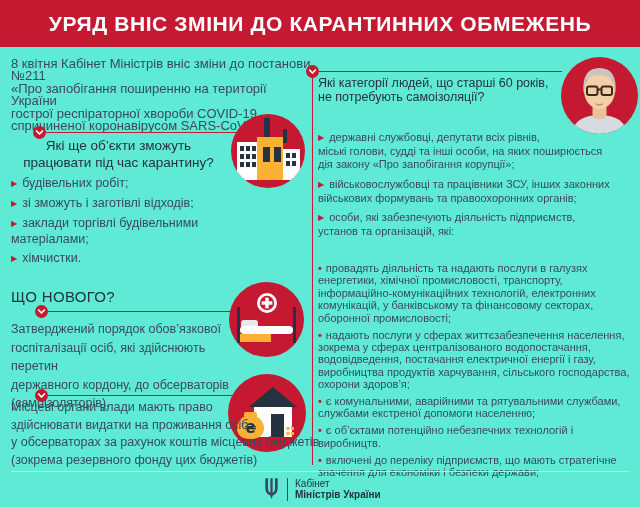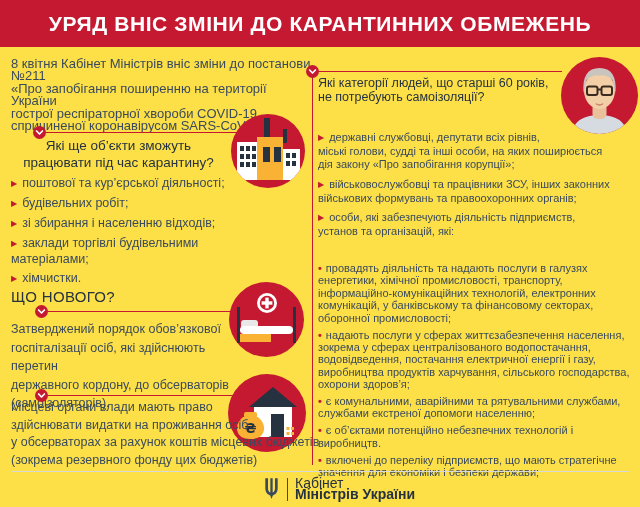--- a/index.html
+++ b/index.html
@@ -1,18 +1,18 @@
 <!DOCTYPE html>
 <html><head>
 <meta charset="utf-8">
 <style>
   * { margin:0; padding:0; box-sizing:border-box; }
   html,body { width:640px; height:507px; }
   body { font-family:"Liberation Sans","DejaVu Sans",sans-serif; background:#fff; }
-  .page { position:relative; width:640px; height:507px; background:#fde047; overflow:hidden; }
+  .page { position:relative; width:640px; height:507px; background:#5eead4; overflow:hidden; }
 
   .header { position:absolute; left:0; top:0; width:640px; height:47px; background:#C51931;
             display:flex; align-items:center; justify-content:center; }
   .header .title { color:#fff; font-size:21px; font-weight:bold; letter-spacing:.6px; white-space:nowrap; }
 
   .txt { color:#3A4A5C; white-space:pre-line; }
   .hd  { color:#26323F; font-weight:normal; white-space:pre-line; }
 
   .abs { position:absolute; }
 
@@ -35,21 +35,21 @@
 
   .h-right { left:318px; top:77px; width:260px; font-size:12.5px; line-height:13.8px; }
   .list-right { left:318px; top:131px; width:320px; font-size:11px; line-height:13px; }
   .list-right .li { margin-bottom:6.5px; }
   .sub-right { left:318px; top:262px; width:320px; font-size:11px; line-height:12.4px; }
   .sub-right .li { margin-bottom:4.5px; }
 
   .footer-line { position:absolute; left:11px; top:471px; width:618px; height:1px; background:#D9D9D9; }
   .footer-logo { position:absolute; left:263px; top:477px; display:flex; align-items:center; }
   .footer-text { border-left:1.5px solid #3A4A5C; margin-left:7px; padding-left:7px;
-                 font-size:14px; line-height:11.5px; color:#26323F; }
+                 font-size:10px; line-height:11.5px; color:#26323F; }
   .footer-text .l2 { font-weight:bold; }
 
   .icon-circle { position:absolute; }
   svg { display:block; }
 </style>
 </head>
 <body>
 
 <div class="page">
 
@@ -103,23 +103,22 @@
           <rect x="55" y="47" width="4" height="5"></rect>
             <rect x="61" y="47" width="4" height="5"></rect>
         </g>
       </g>
     </svg>
   </div>
 
   <div class="abs hd h-facilities">Які ще об’єкти зможуть
 працювати під час карантину?</div>
   <div class="abs list-facilities">
-    <div class="li"><span class="b b-arrow">▶</span><span class="txt">поштової та кур’єрської діяльності;</span></div>
     <div class="li"><span class="b b-arrow">▶</span><span class="txt">будівельних робіт;</span></div>
-    <div class="li"><span class="b b-arrow">▶</span><span class="txt">зі збирання і населенню відходів;</span></div>
+    <div class="li"><span class="b b-arrow">▶</span><span class="txt">зі зможуть і заготівлі відходів;</span></div>
     <div class="li"><span class="b b-arrow">▶</span><span class="txt">заклади торгівлі будівельними
 матеріалами;</span></div>
     <div class="li"><span class="b b-arrow">▶</span><span class="txt">хімчистки.</span></div>
   </div>
 
   <div class="abs hd h-new">ЩО НОВОГО?</div>
 
   <div class="conn-circle" style="left:35px; top:305px;">
     <svg width="13" height="13" viewBox="0 0 13 13">
         <circle cx="6.5" cy="6.5" r="6.5" fill="#C51931"></circle>

